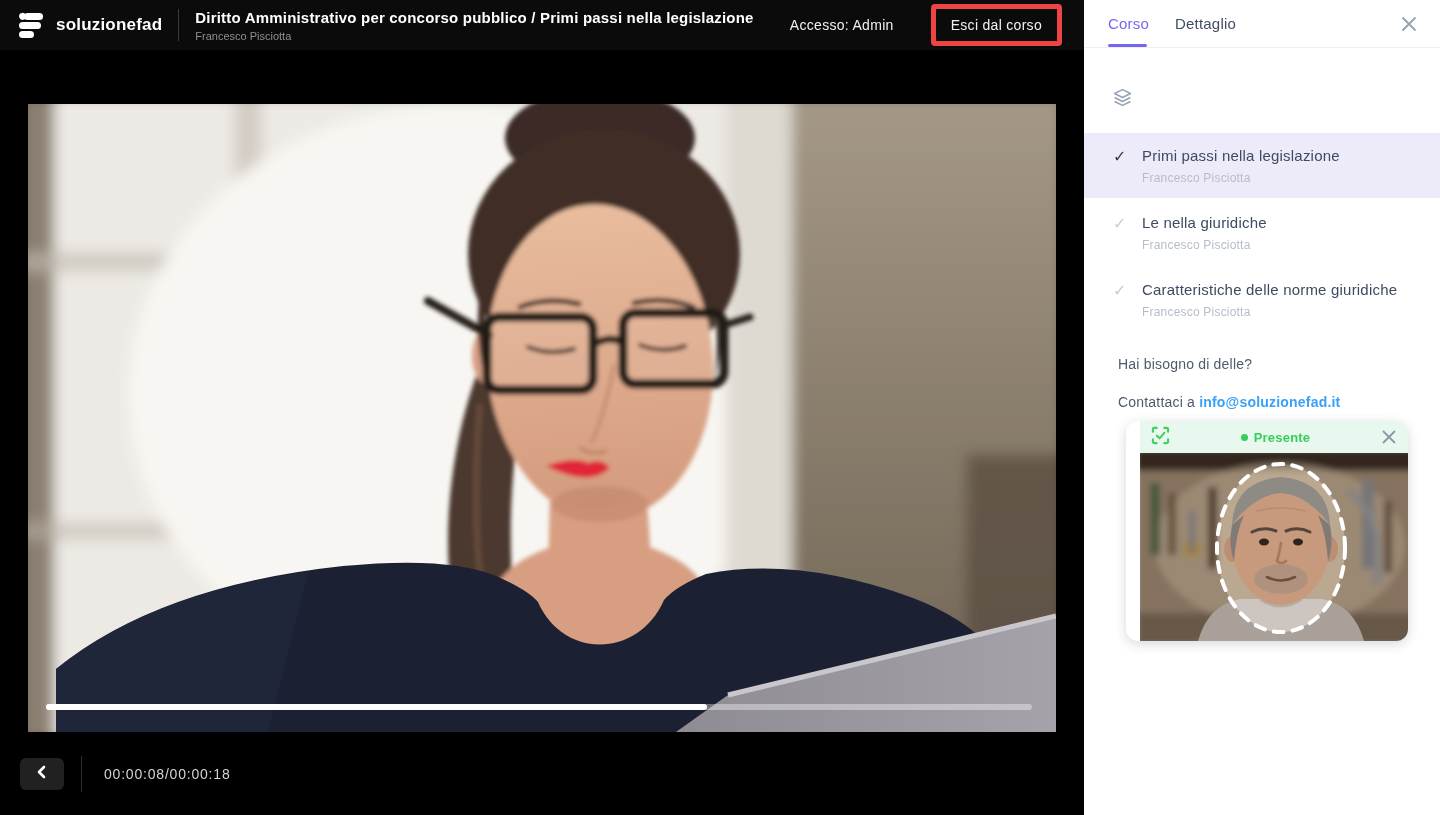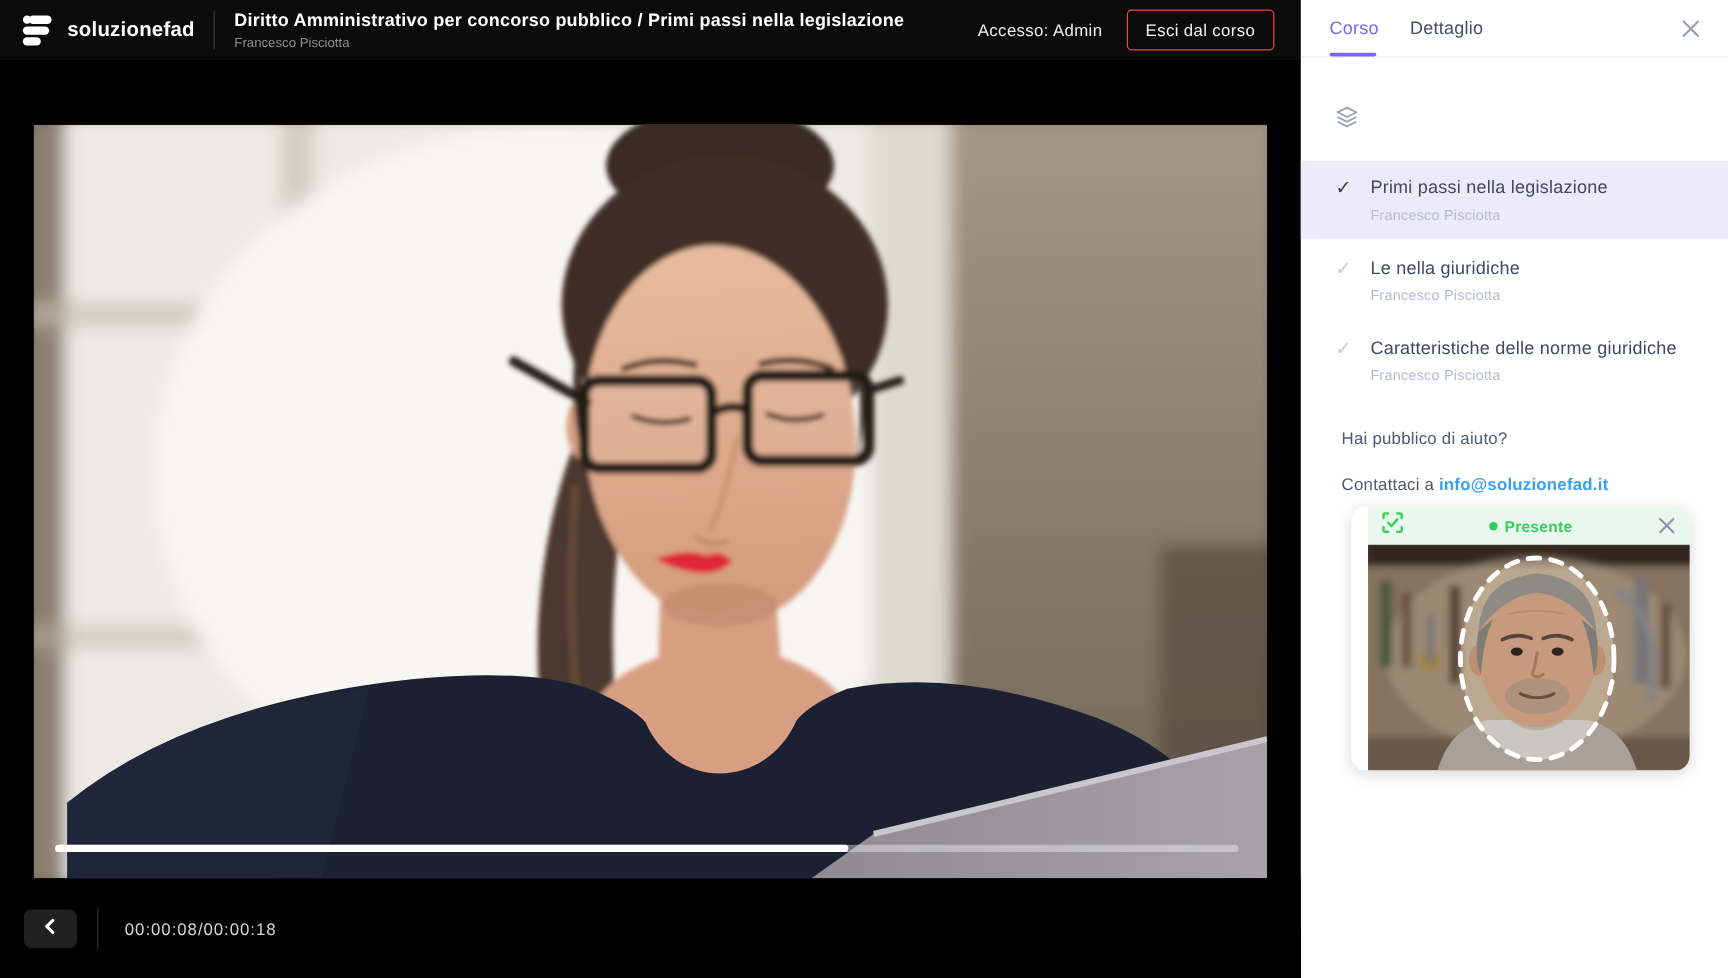--- a/index.html
+++ b/index.html
@@ -11,23 +11,23 @@
   .left { position:absolute; left:0; top:0; width:1084px; height:815px; background:#000; }
   .topbar { position:absolute; left:0; top:0; width:100%; height:50px; background:#0b0b0b;
     display:flex; align-items:center; padding:0 22px 0 16px; }
   .brand { display:flex; align-items:center; gap:10px; }
   .brand svg { display:block; }
   .logo-text { color:#fff; font-size:17px; font-weight:bold; letter-spacing:.2px; }
   .topbar-divider { width:1px; height:32px; background:#3a3a3a; margin:0 16px; }
   .course-heading { display:flex; flex-direction:column; justify-content:center; }
   .course-title { color:#fff; font-size:15px; font-weight:bold; letter-spacing:.2px; }
   .course-author { color:#8f8f8f; font-size:11px; margin-top:4px; }
-  .topbar-right { margin-left:auto; display:flex; align-items:center; gap:20px; }
+  .topbar-right { margin-left:auto; display:flex; align-items:center; gap:37px; }
   .access-label { color:#f0f0f0; font-size:14px; letter-spacing:.3px; }
-  .exit-btn { background:transparent; border:1px solid #ef4444; border-radius:4px; color:#f2f2f2;
+  .exit-btn { background:transparent; border:5px solid #ef4444; border-radius:4px; color:#f2f2f2;
     font-size:14px; letter-spacing:.3px; padding:8px 15px; cursor:pointer;
     font-family:inherit; }
 
   .video { position:absolute; left:28px; top:104px; width:1028px; height:628px; overflow:hidden; }
   .video svg { position:absolute; left:0; top:0; width:100%; height:100%; }
   .progress { position:absolute; left:18px; right:24px; bottom:22px; height:6px;
     background:rgba(255,255,255,.38); border-radius:3px; cursor:pointer; }
   .progress-fill { height:100%; background:#ffffff; border-radius:3px; width:0%; }
 
   .controlbar { position:absolute; left:0; bottom:0; width:100%; height:83px; background:#000;
@@ -240,21 +240,21 @@
       <div class="lesson">
         <span class="check">✓</span>
         <div>
           <div class="lesson-title">Caratteristiche delle norme giuridiche</div>
           <div class="lesson-teacher">Francesco Pisciotta</div>
         </div>
       </div>
     </div>
 
     <div class="help">
-      <div>Hai pubblico di aiuto?</div>
+      <div>Hai bisogno di delle?</div>
       <div class="help-contact"><span>Contattaci a</span><a href="#" class="help-email">info@soluzionefad.it</a></div>
     </div>
 
     <div class="proctor">
       <div class="proctor-head">
         <span>
           <svg width="19" height="19" viewBox="0 0 20 20" fill="none" stroke="#3fd05f" stroke-width="2.2" stroke-linecap="round" stroke-linejoin="round">
             <path d="M2 6 V3.5 Q2 2 3.5 2 H6"></path>
               <path d="M14 2 H16.5 Q18 2 18 3.5 V6"></path>
             <path d="M18 14 V16.5 Q18 18 16.5 18 H14"></path>

